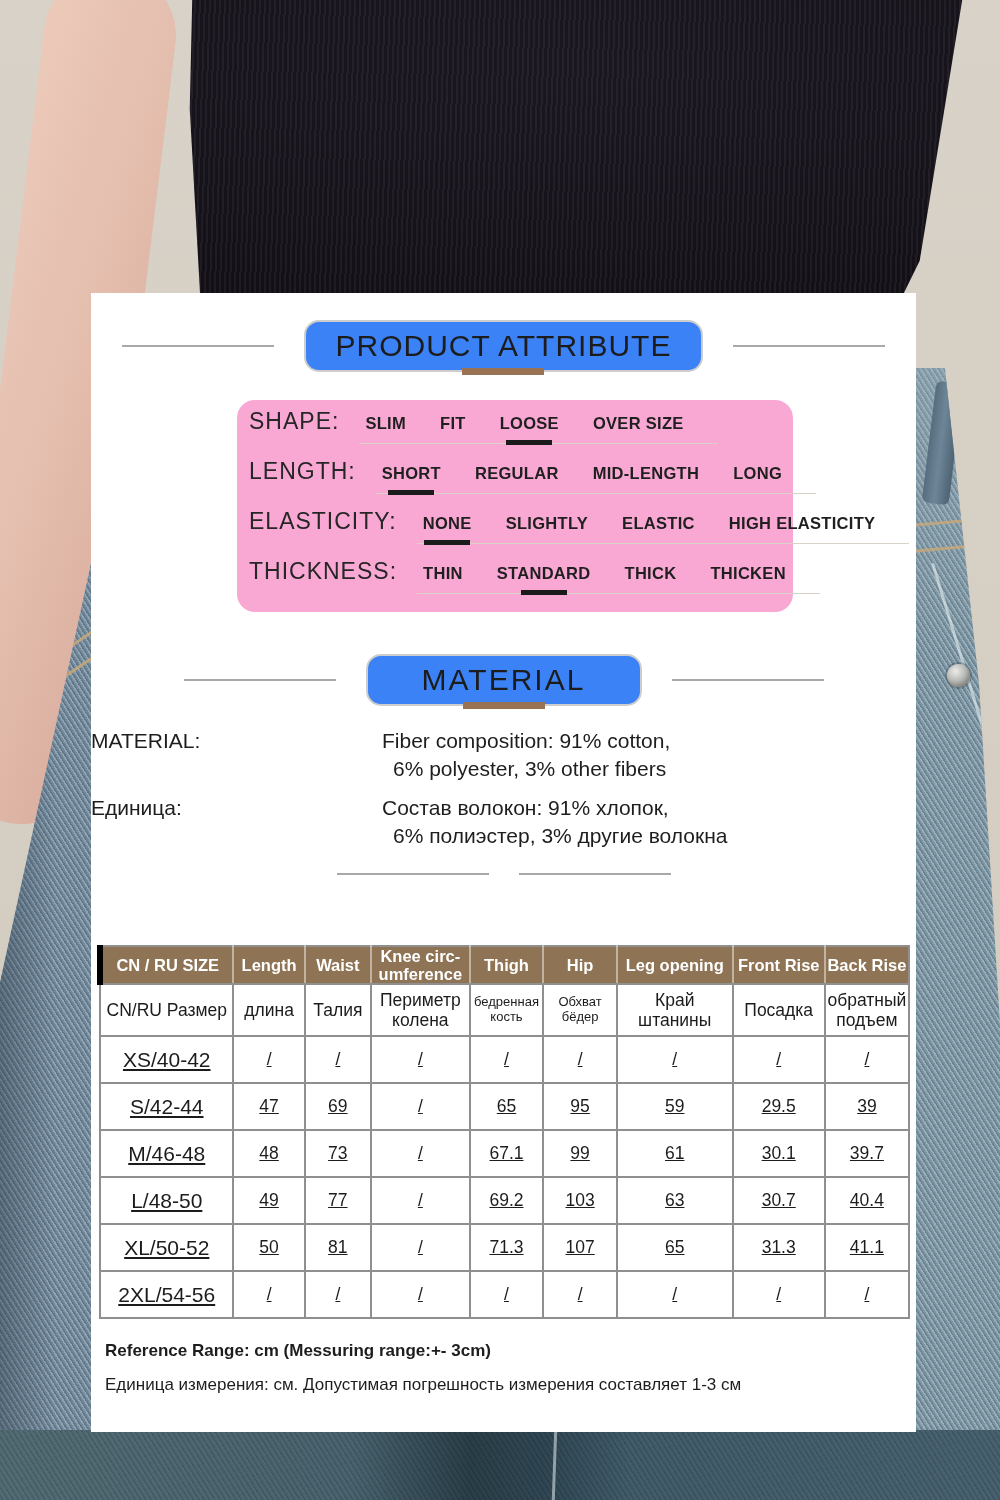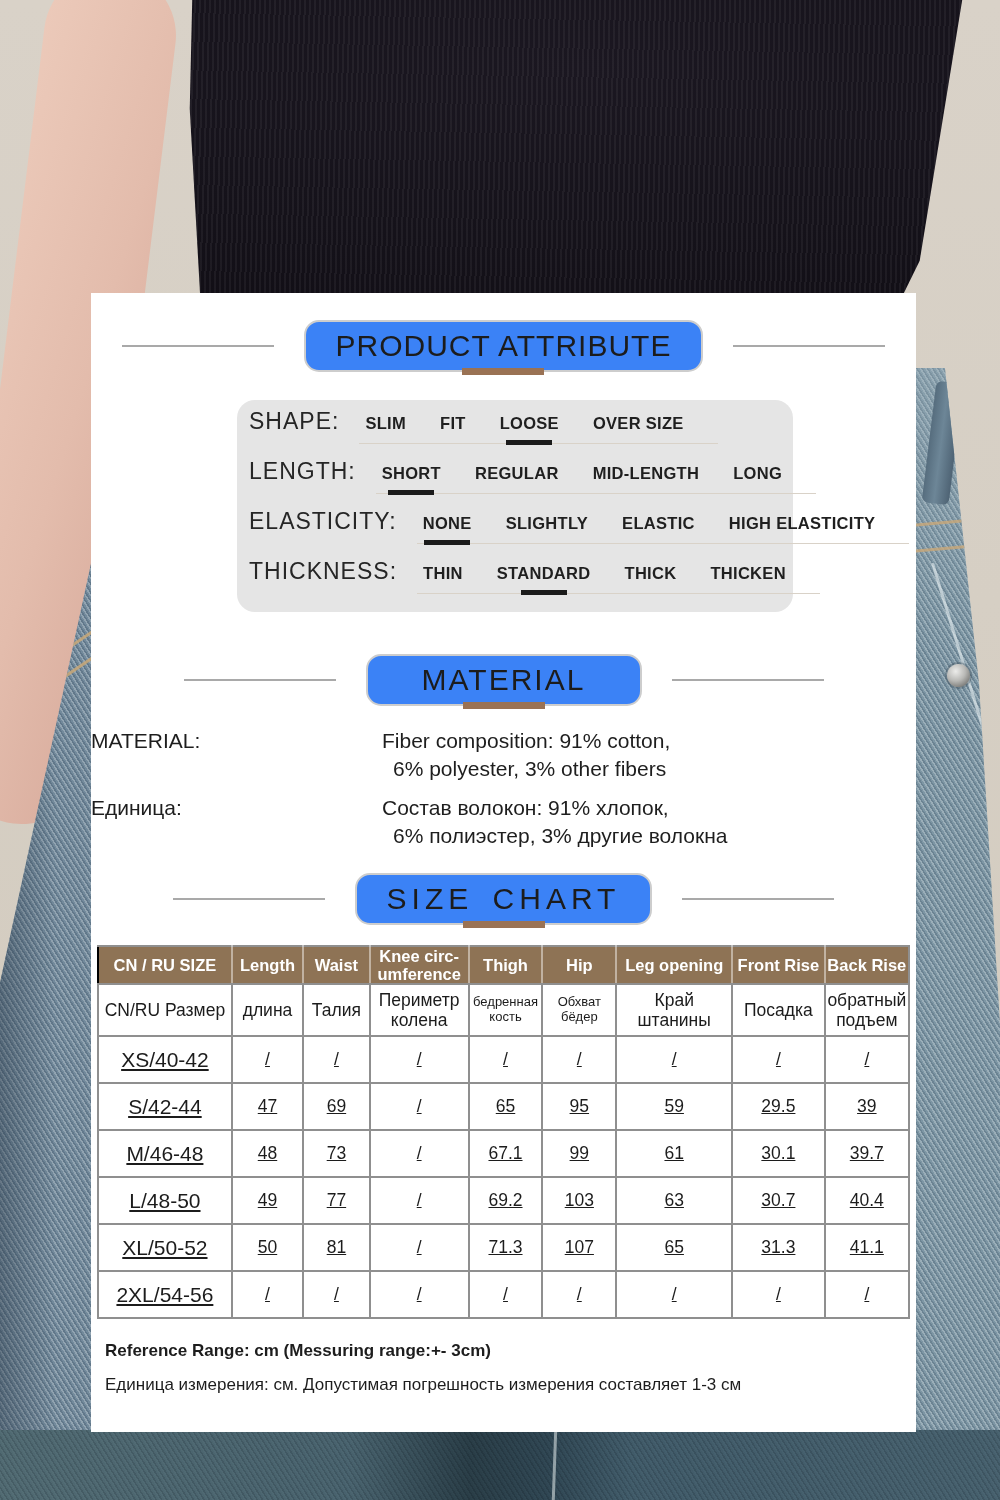--- a/index.html
+++ b/index.html
@@ -66,39 +66,39 @@
   .hline{width:152px;height:2px;background:#a9a9a9;}
   .hbox{position:relative;border:2px solid #cdcdcd;border-radius:15px;background:#3b82f6;
     padding:7px 30px;font-size:30px;font-weight:500;color:#1c1c1c;letter-spacing:1px;
     text-align:center;box-sizing:border-box;white-space:nowrap;}
   .hbox::after{content:"";position:absolute;left:50%;transform:translateX(-50%);bottom:-5px;width:82px;height:7px;background:#9a7254;}
   .hbox.w-mat{min-width:276px;letter-spacing:2px;}
   .hbox.w-size{min-width:284px;letter-spacing:5px;word-spacing:6px;}
   .h-attr{top:27px;} .h-mat{top:361px;} .h-size{top:580px;}
   
   .attr-panel{position:absolute;left:146px;top:107px;width:556px;height:212px;
-    background:#e5e5e5;border-radius:18px;padding:8px 0 0 0;box-sizing:border-box;}
+    background:#f9a8d4;border-radius:18px;padding:8px 0 0 0;box-sizing:border-box;}
   .attr-row{display:flex;align-items:baseline;height:50px;padding-left:12px;}
   .attr-label{font-size:23px;font-weight:500;color:#262626;letter-spacing:1px;white-space:nowrap;}
   .attr-options{display:flex;gap:34px;margin-left:20px;padding:0 34px 10px 6px;border-bottom:1px solid #d9d2c8;}
   .opt{position:relative;font-size:16.5px;font-weight:700;color:#1f1f1f;letter-spacing:.3px;white-space:nowrap;}
   .opt.sel::after{content:"";position:absolute;left:50%;transform:translateX(-50%);bottom:-12px;width:46px;height:5px;background:#1b1b1b;}
   
   .mat-block{position:absolute;left:0;top:434px;width:100%;}
   .mat-row{display:grid;grid-template-columns:287px 1fr;column-gap:4px;margin-bottom:11px;}
   .mat-label{font-size:21px;font-weight:500;color:#1e1e1e;line-height:28px;}
   .mat-text{font-size:21px;font-weight:500;color:#1e1e1e;line-height:28px;}
   .mat-line2{display:block;margin-left:11px;}
   
   .size-table{position:absolute;left:6px;top:652px;width:813px;border-collapse:collapse;table-layout:fixed;}
   .size-table,.size-table td,.size-table th{border:2px solid #8f8f8f;}
   .size-table th{background:#8e7355;color:#ffffff;font-size:16.5px;font-weight:600;line-height:1.1;
     border-left:2px solid rgba(255,255,255,.45);border-right:2px solid rgba(255,255,255,.45);
     border-top:2px solid #8f8f8f;height:34px;padding:0 1px;white-space:pre-line;}
-  .size-table th:first-child{border-left:2px solid #000000;}
+  .size-table th:first-child{border-left:6px solid #000000;}
   .size-table th:last-child{border-right:2px solid #8f8f8f;}
   .size-table td{text-align:center;vertical-align:middle;padding:0 1px;white-space:pre-line;color:#1c1c1c;}
   .row-ru td{height:50px;font-size:17.5px;line-height:1.15;}
   .row-ru td.small{font-size:13px;}
   .row-data td{height:45px;font-size:17.5px;font-weight:500;text-decoration:underline;}
   .row-data td.size-cell{font-size:21px;font-weight:400;}
   
   .note{position:absolute;left:14px;margin:0;font-size:17px;font-weight:600;color:#1d1d1d;}
   .note-1{top:1048px;} .note-2{top:1082px;font-weight:500;}
 </style>
@@ -190,21 +190,20 @@
         <span class="mat-label">Единица:</span>
         <span class="mat-text">
           <span>Состав волокон: 91% хлопок,</span>
           <span class="mat-line2">6% полиэстер, 3% другие волокна</span>
         </span>
       </div>
     </div>
 
     <div class="heading h-size">
       <span class="hline"></span>
-      <span class="hbox w-size"><span>SIZE  CHART</span></span>
       <span class="hline"></span>
     </div>
 
     <table class="size-table">
       <colgroup>
         <col style="width:16.5%">
           <col style="width:8.8%">
           <col style="width:8.2%">
         <col style="width:12.2%">
           <col style="width:9.1%">

